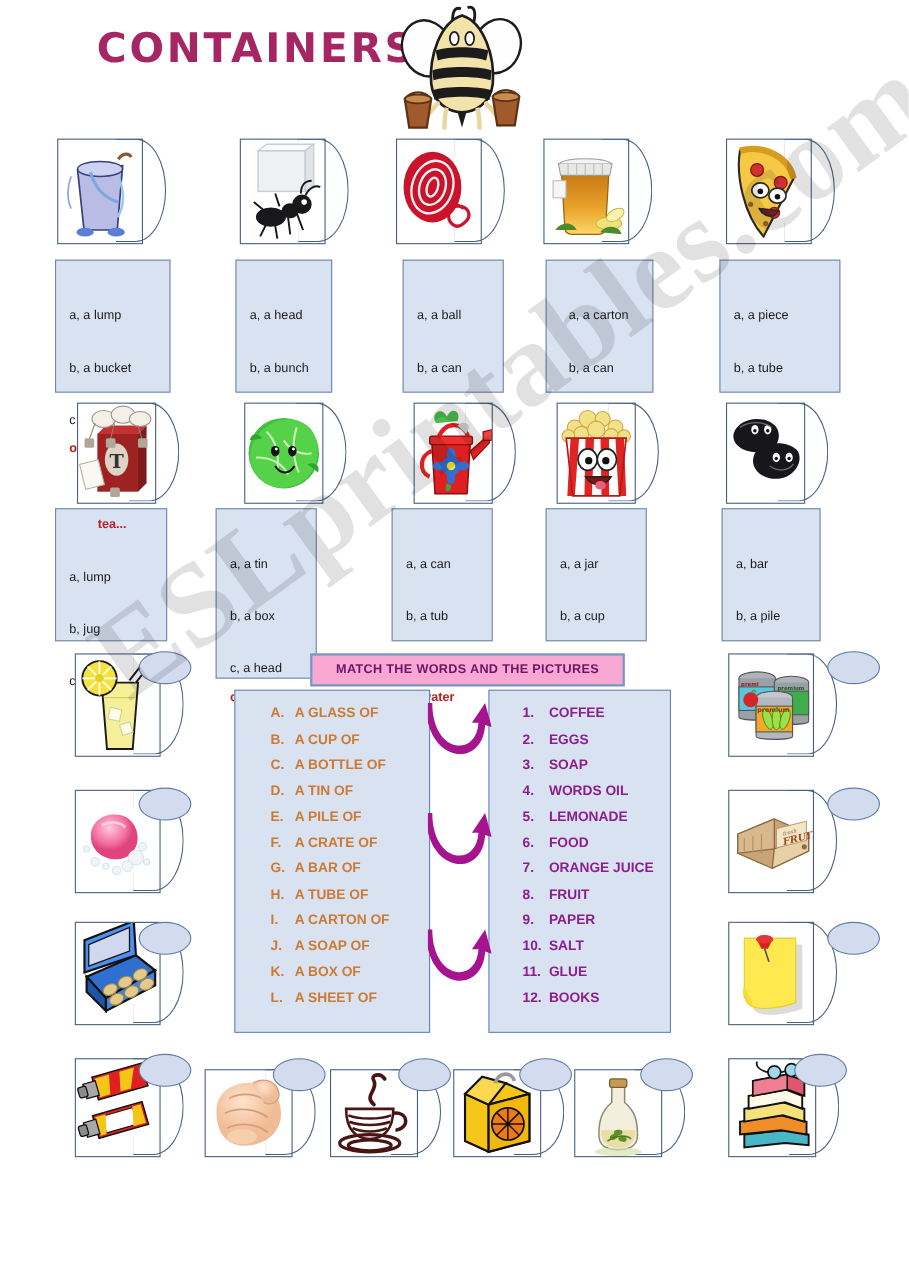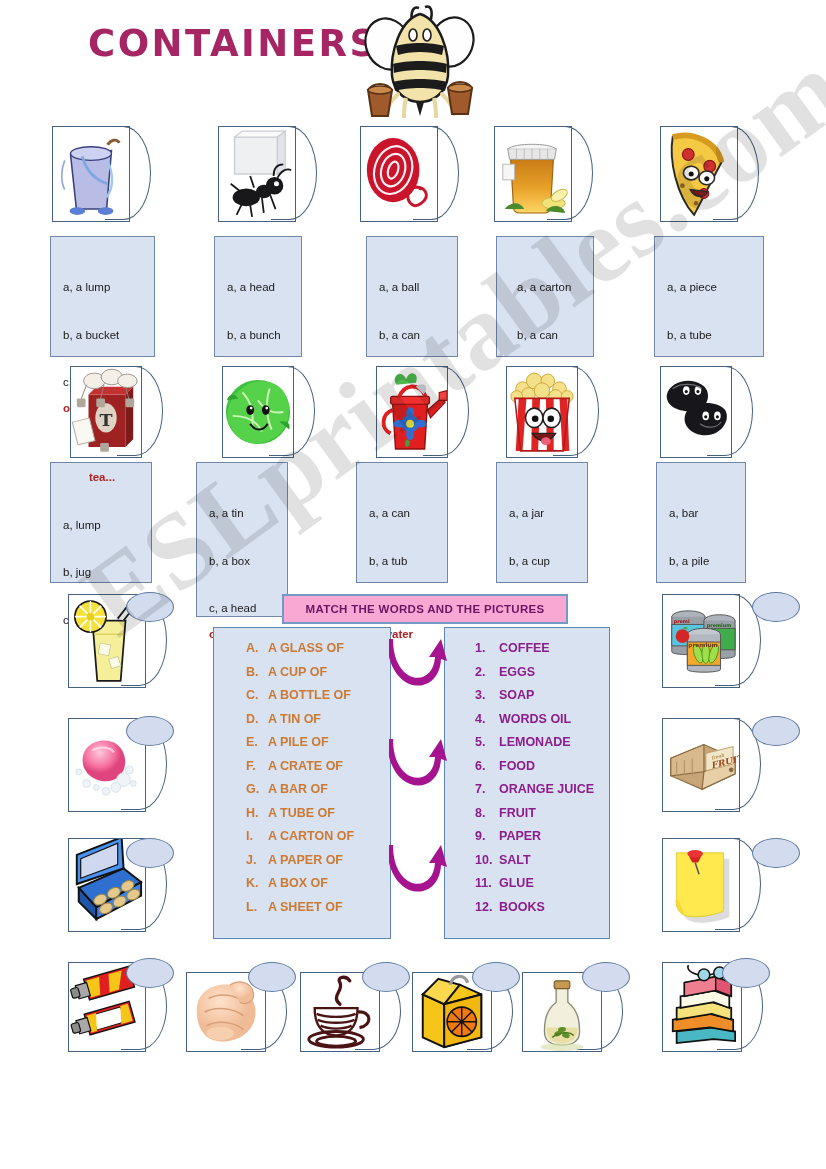--- a/index.html
+++ b/index.html
@@ -479,21 +479,21 @@
       <div class="mrow">
         <span class="mk">H.</span>
         <span>A TUBE OF</span>
       </div>
       <div class="mrow">
         <span class="mk">I.</span>
         <span>A CARTON OF</span>
       </div>
       <div class="mrow">
         <span class="mk">J.</span>
-        <span>A PAPER OF</span>
+        <span>A SOAP OF</span>
       </div>
       <div class="mrow">
         <span class="mk">K.</span>
         <span>A BOX OF</span>
       </div>
       <div class="mrow">
         <span class="mk">L.</span>
         <span>A SHEET OF</span>
       </div>
     </div>

